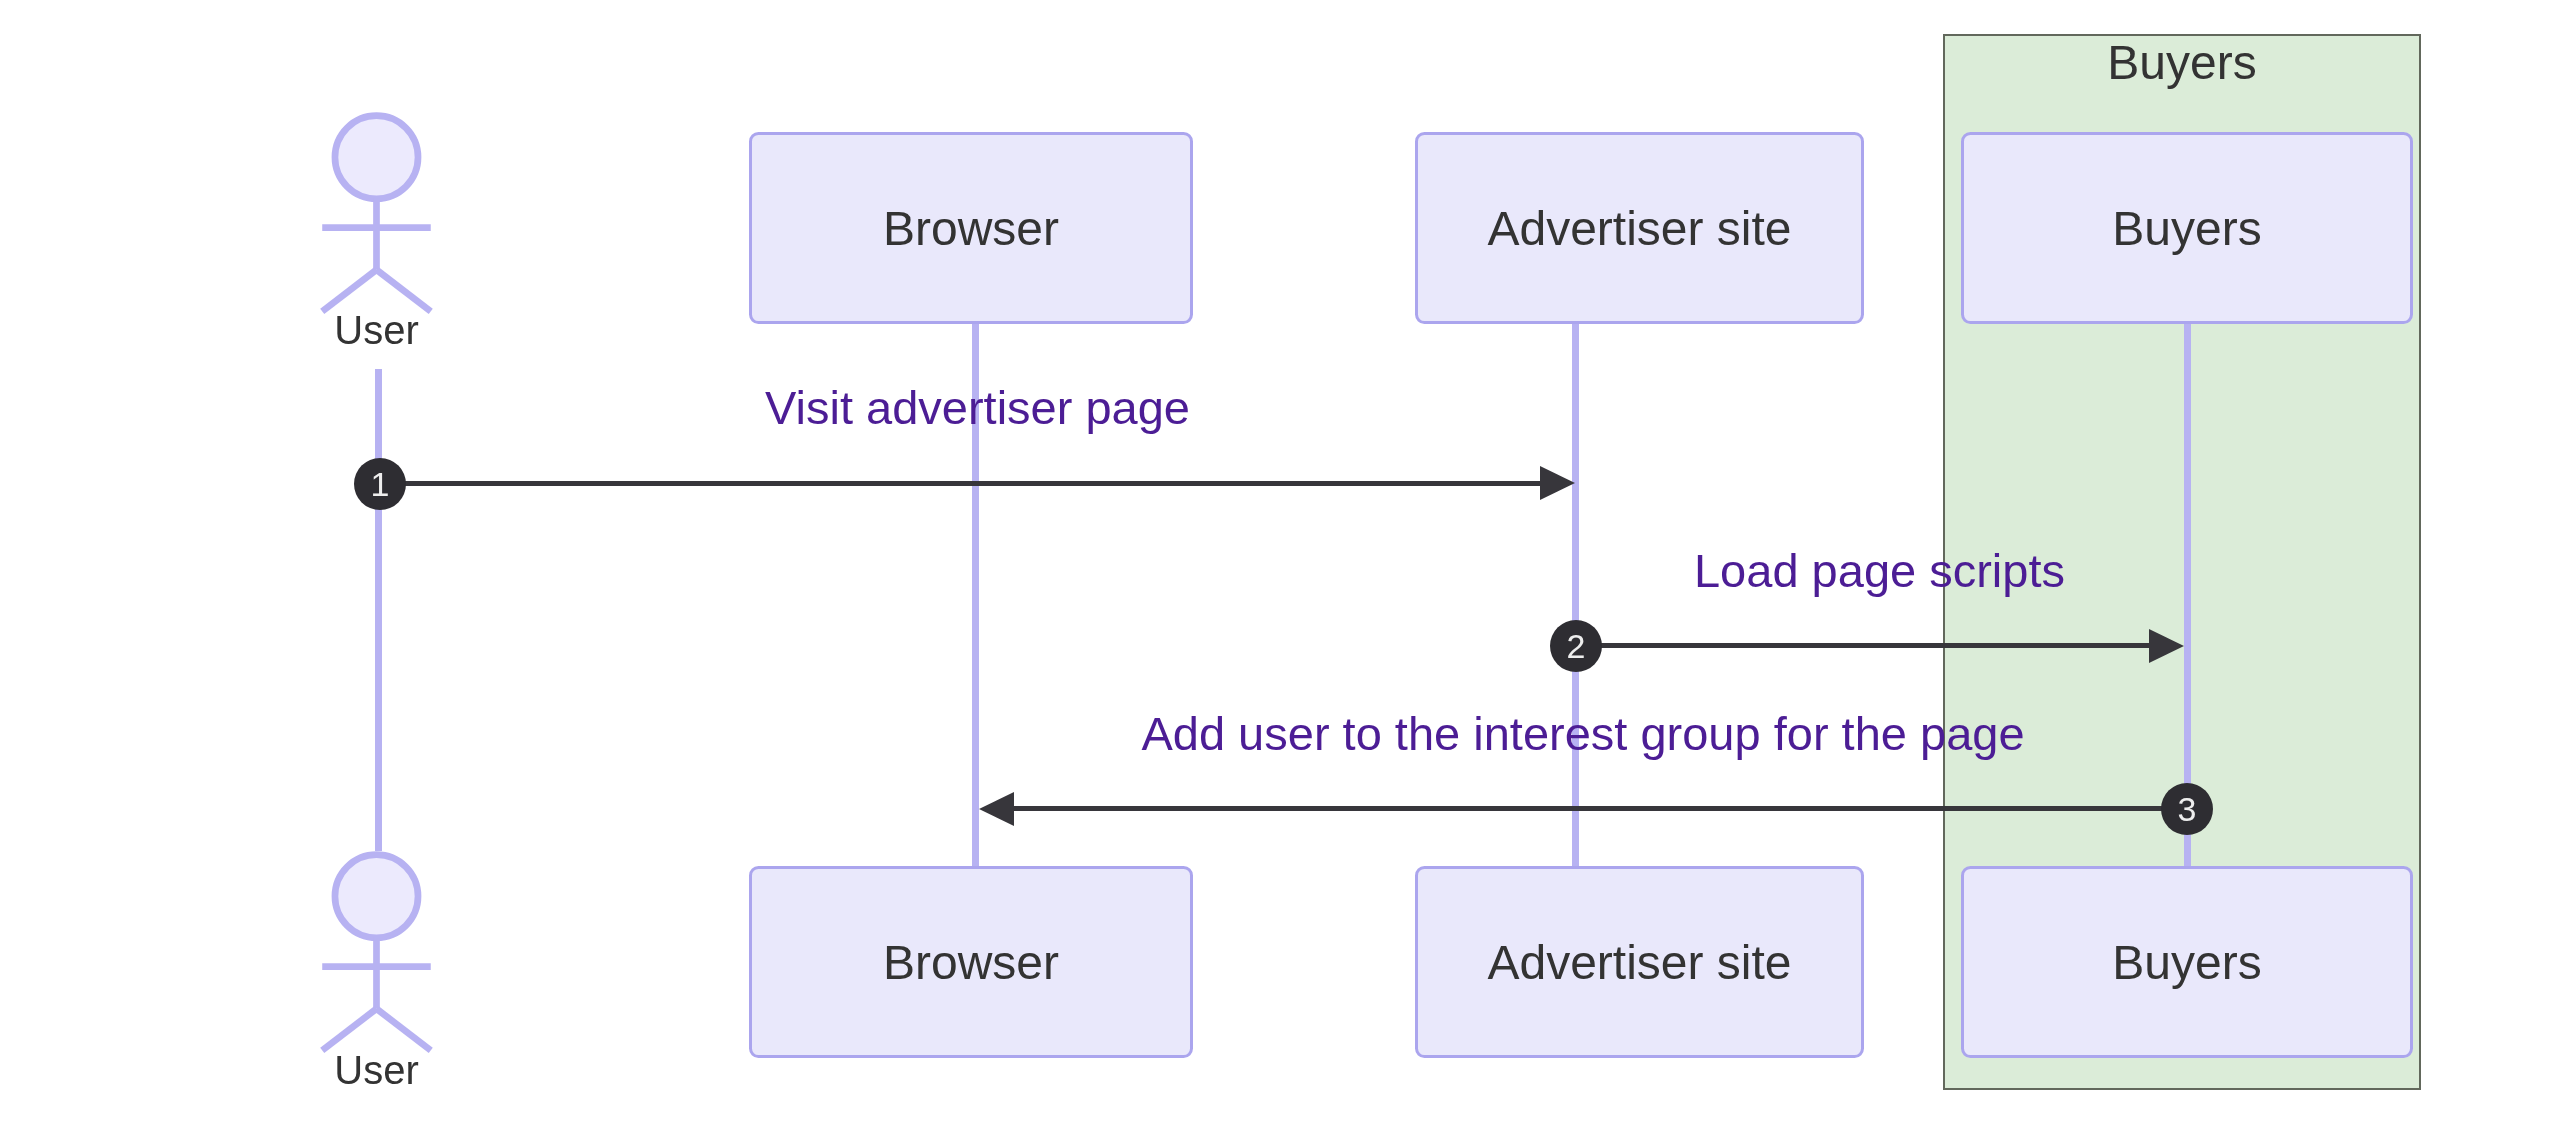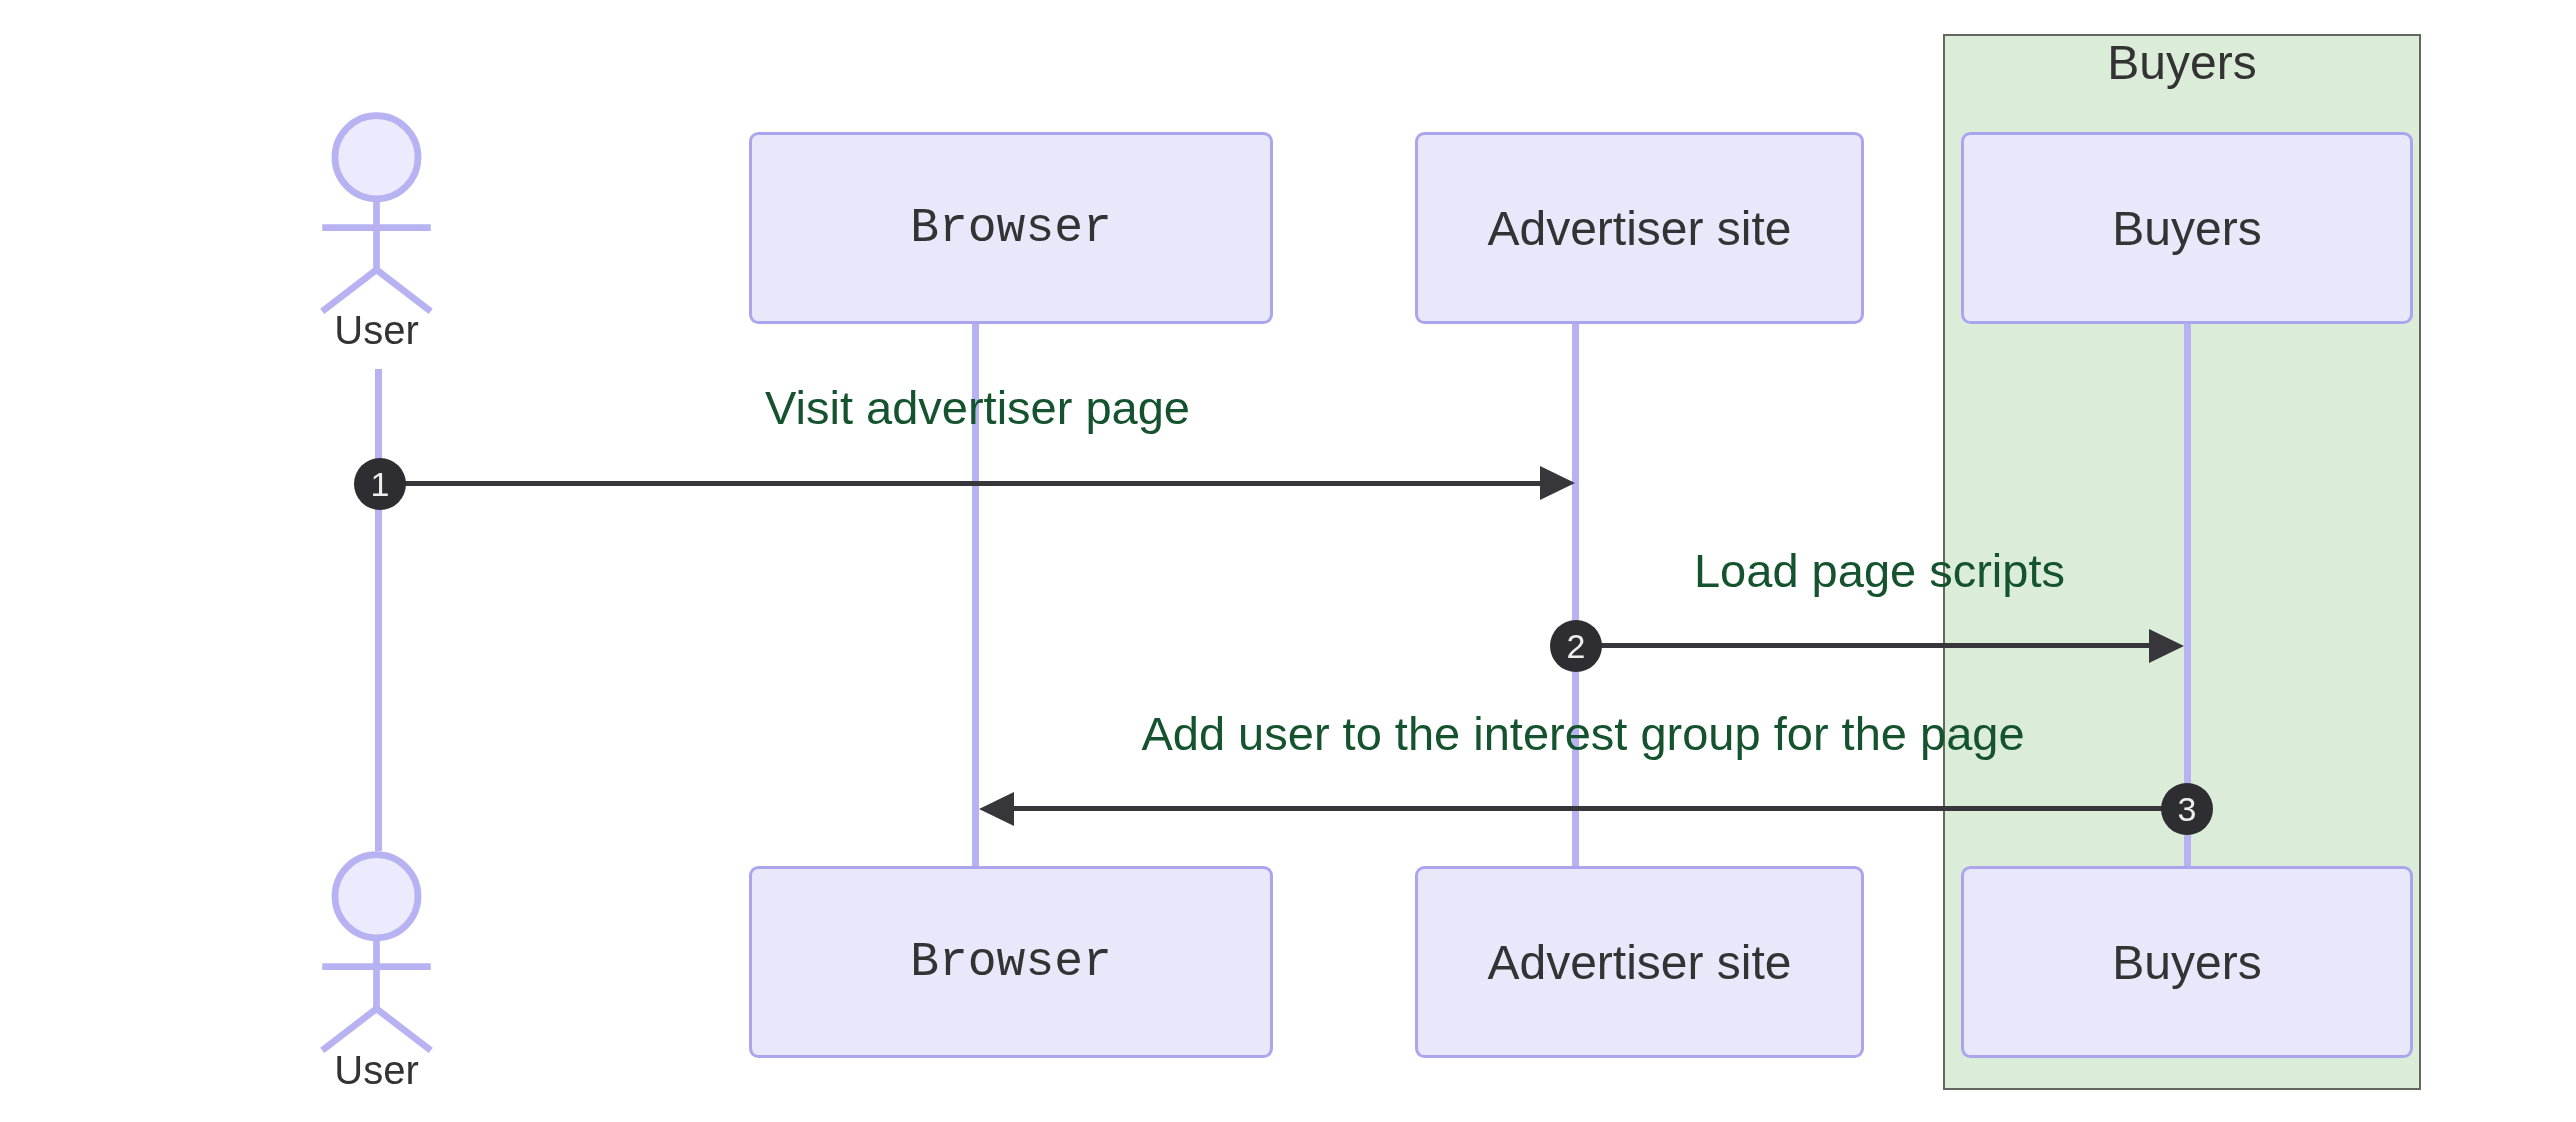--- a/index.html
+++ b/index.html
@@ -15,21 +15,21 @@
   .group-title{
     position:absolute;left:1943px;top:38px;width:478px;height:50px;
     font-size:48px;line-height:50px;text-align:center;color:#333333;
   }
   
   .pbox{
     position:absolute;height:192px;background:#e9e8fb;border:3.4px solid #aba5ee;
     border-radius:9.4px;box-sizing:border-box;display:flex;align-items:center;justify-content:center;
     font-size:48px;color:#333333;
   }
-  .pbox.browser{left:749px;width:524px;font-family:Liberation Mono, monospace;}
+  .pbox.browser{left:749px;width:444px;}
   .pbox.advertiser{left:1415px;width:449px;}
   .pbox.buyers{left:1961px;width:452px;}
   .pbox.toprow{top:132px;}
   .pbox.bottomrow{top:866px;}
   
   .lifeline{position:absolute;width:7.4px;background:#b7b2f2;}
   .lifeline.user{left:375px;top:369px;height:482px;}
   .lifeline.browser{left:972px;top:324px;height:542px;}
   .lifeline.advertiser{left:1572px;top:324px;height:542px;}
   .lifeline.buyers{left:2184px;top:324px;height:542px;}
@@ -38,21 +38,21 @@
   .actor-svg.top{top:107px;}
   .actor-svg.bottom{top:846px;}
   .actor-label{
     position:absolute;left:276px;width:201px;height:50px;text-align:center;
     font-size:40px;line-height:50px;color:#333333;
   }
   .actor-label.top{top:305px;}
   .actor-label.bottom{top:1045px;}
   
   .msg-label{
-    position:absolute;font-size:47px;line-height:48px;text-align:center;color:#14532d;
+    position:absolute;font-size:47px;line-height:48px;text-align:center;color:#4c1d95;
   }
   .msg-line{position:absolute;height:5.4px;background:#37363b;}
   .arrowhead{position:absolute;width:0;height:0;border-top:17.4px solid transparent;border-bottom:17.4px solid transparent;}
   .arrowhead.right{border-left:35px solid #37363b;}
   .arrowhead.left{border-right:35px solid #37363b;}
   .seq-circle{
     position:absolute;width:52px;height:52px;border-radius:50%;background:#2e2d32;
     color:#eeeeee;font-size:34px;display:flex;align-items:center;justify-content:center;
   }
 </style>

